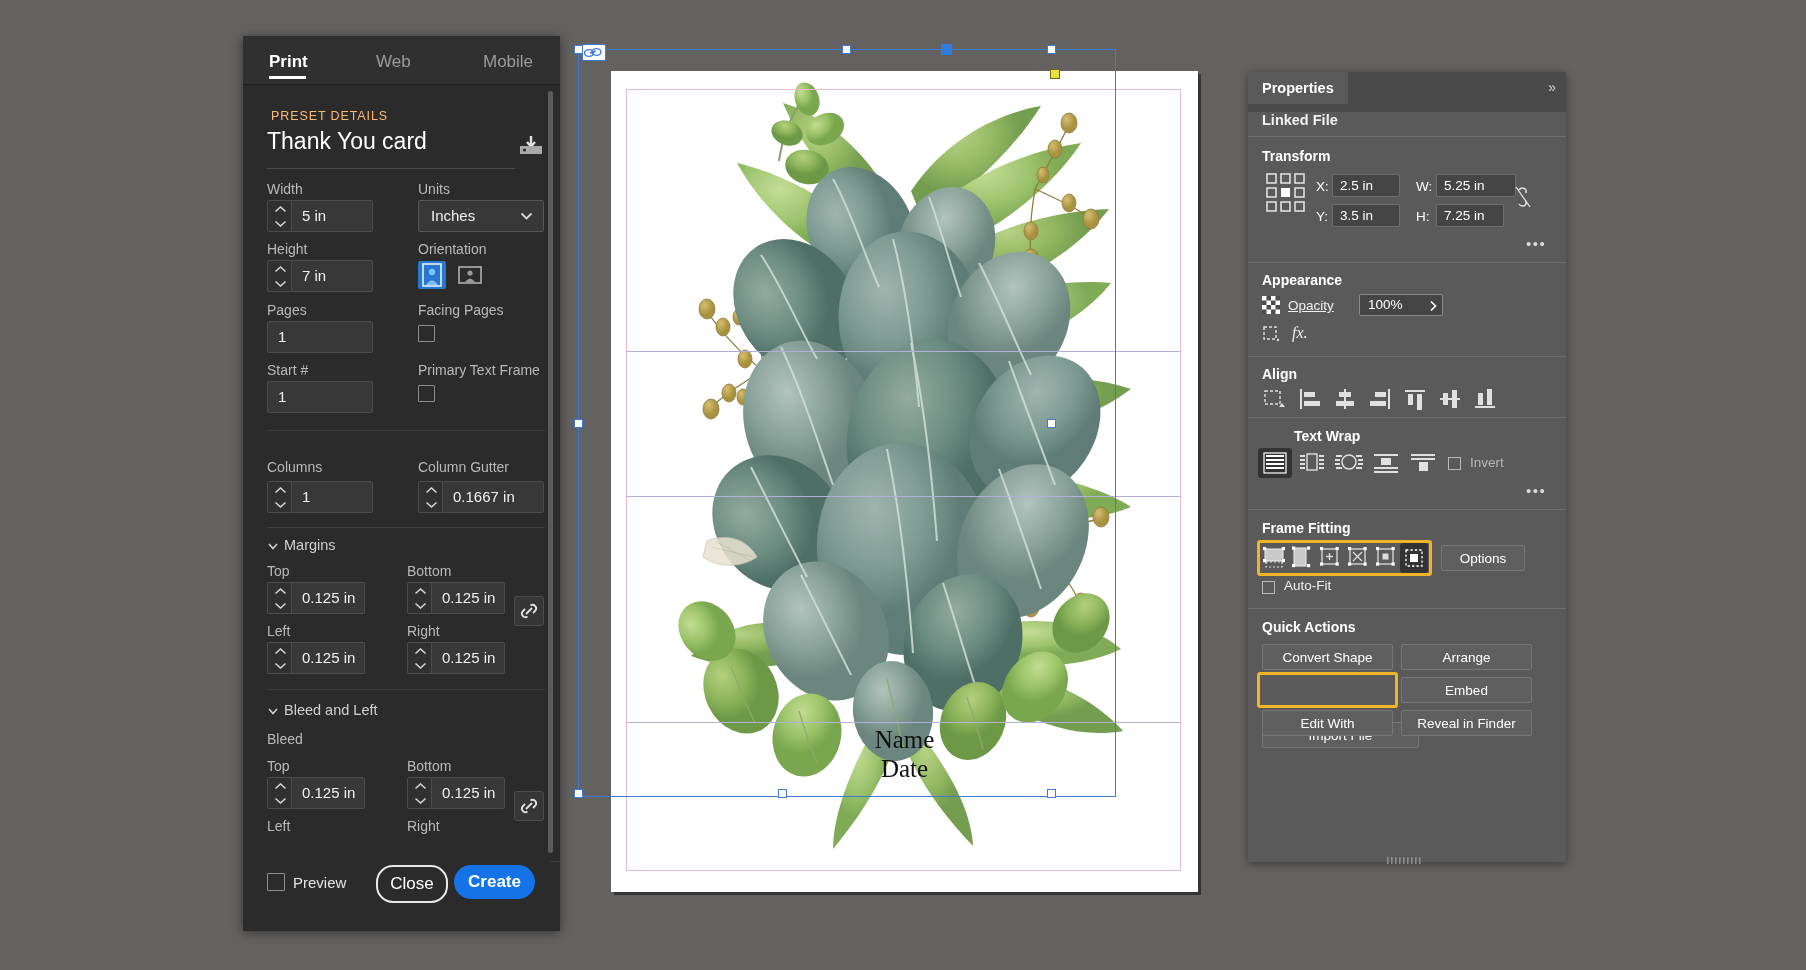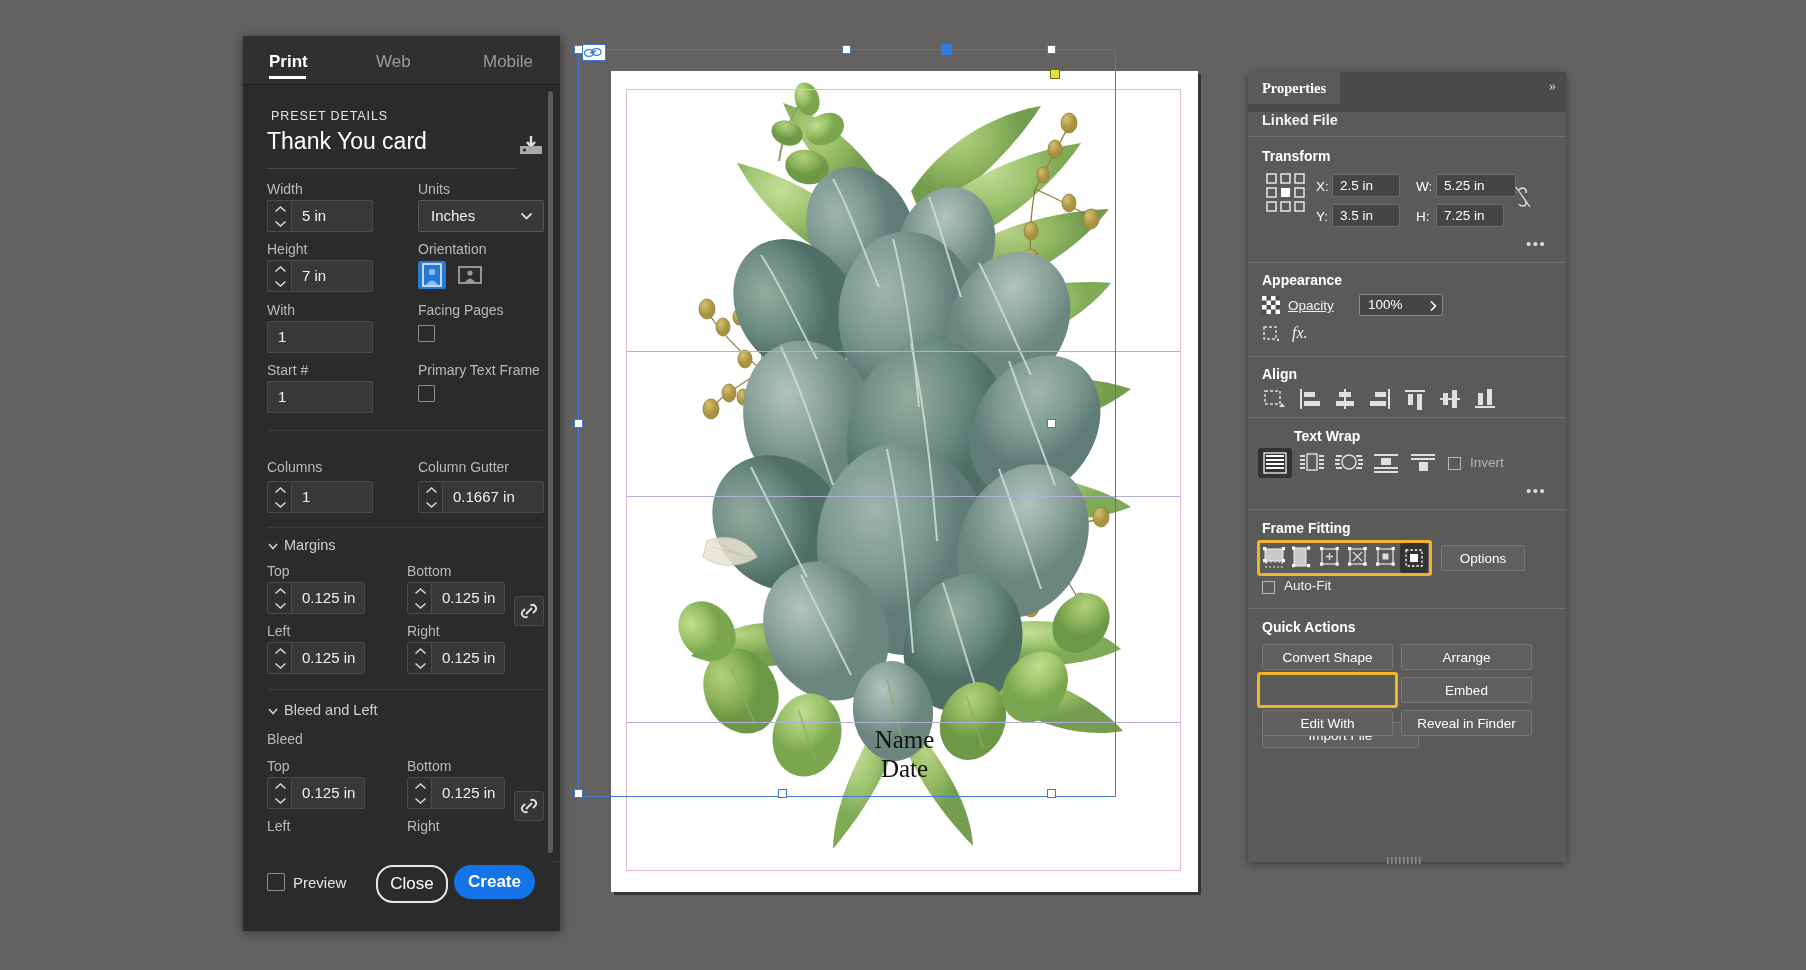--- a/index.html
+++ b/index.html
@@ -10,21 +10,21 @@
   .abs{position:absolute;}
 
   
   #newdoc{left:243px;top:36px;width:317px;height:894px;background:#2b2b2b;box-shadow:0 2px 10px rgba(0,0,0,.5);}
   #tabbar{position:relative;height:48px;background:#303030;border-bottom:1px solid #1e1e1e;}
   .tab{position:absolute;top:16px;font-size:17px;color:#9a9a9a;cursor:pointer;}
   .tab.active{color:#fff;font-weight:bold;}
   .tab-underline{position:absolute;height:3px;background:#fff;bottom:5px;}
   #ndbody{position:relative;height:846px;background:#2b2b2b;}
 
-  .presetlabel{position:absolute;left:28px;top:24px;font-size:12.5px;letter-spacing:.9px;color:#e5e5e5;}
+  .presetlabel{position:absolute;left:28px;top:24px;font-size:12.5px;letter-spacing:.9px;color:#fdba74;}
   .presetname{position:absolute;left:24px;top:43px;font-size:23px;color:#fff;}
   .presetrule{position:absolute;left:24px;top:83px;width:248px;height:1px;background:#4a4a4a;}
   .saveicon{position:absolute;left:275px;top:50px;width:26px;height:22px;cursor:pointer;}
 
   .fl{position:absolute;font-size:14px;color:#b9b9b9;}
   .field{position:absolute;height:32px;background:#383838;border:1px solid #4c4c4c;box-sizing:border-box;border-radius:2px;}
   .field .v{position:absolute;left:10px;top:6px;font-size:15px;color:#f0f0f0;}
   .field.withstep{background:transparent;border:none;text-align:center;}
   .stepper{position:absolute;left:0;top:0;width:25px;height:32px;background:#303030;border:1px solid #4c4c4c;box-sizing:border-box;border-radius:2px 0 0 2px;cursor:pointer;}
   .stepper .ar{position:absolute;left:6px;width:13px;height:7px;}
@@ -59,21 +59,21 @@
   .guide{position:absolute;background:#b0b0d8;}
   .selrect{position:absolute;border:1.5px solid #3f79d6;box-sizing:border-box;}
   .handle{position:absolute;width:9px;height:9px;background:#fff;border:1.5px solid #3f79d6;box-sizing:border-box;}
   .handle.solid{background:#2f7de0;border-color:#2f7de0;}
   .handle.yellow{background:#e8e03a;border:1.5px solid #6d6b18;}
   .linkbadge{position:absolute;width:22px;height:15px;background:#fff;border:1px solid #3f79d6;border-radius:2px;}
   .cardtext{position:absolute;text-align:center;color:#111;font-family:"Liberation Serif",serif;}
 
   
   #props{left:1248px;top:72px;width:318px;height:790px;background:#5a5a5a;box-shadow:0 2px 8px rgba(0,0,0,.4);}
-  #propstabs{position:relative;height:40px;background:#4a4a4a;font-family:Liberation Serif, serif;}
+  #propstabs{position:relative;height:40px;background:#4a4a4a;}
   .ptab{position:absolute;top:0;height:32px;display:flex;align-items:center;padding:0 14px;font-size:14.5px;color:#fff;font-weight:bold;background:#5a5a5a;cursor:pointer;}
   .pchevrons{position:absolute;right:10px;top:7px;color:#d7d7d7;font-size:14px;cursor:pointer;}
   .prow{position:absolute;color:#f0f0f0;}
   .psect{position:absolute;font-size:14px;color:#ffffff;font-weight:bold;}
   .pdiv{position:absolute;height:1px;background:#6e6e6e;left:0;width:318px;}
   .pfield{position:absolute;height:23px;background:#454545;border:1px solid #6d6d6d;box-sizing:border-box;border-radius:2px;}
   .pfield .v{position:absolute;left:7px;top:3px;font-size:13.5px;color:#fff;}
   .pkey{position:absolute;font-size:13.5px;color:#fff;}
   .iconbtn{position:absolute;cursor:pointer;}
   .dots{position:absolute;color:#d8d8d8;font-size:15px;letter-spacing:1.5px;cursor:pointer;}
@@ -157,21 +157,21 @@
         </svg>
       </div>
       <div class="orientbtn" style="left:213px;top:176px;">
         <svg width="28" height="28" viewBox="0 0 28 28">
           <rect x="3" y="6" width="22" height="16" fill="none" stroke="#b0b0b0" stroke-width="1.6"></rect>
           <circle cx="14" cy="12" r="2.6" fill="#9a9a9a"></circle>
           <path d="M9 21 Q14 14 19 21 Z" fill="#9a9a9a"></path>
         </svg>
       </div>
 
-      <div class="fl" style="left:24px;top:217px;">With</div>
+      <div class="fl" style="left:24px;top:217px;">Pages</div>
       <div class="field" style="left:24px;top:236px;width:106px;">
         <span class="v">1</span>
       </div>
       <div class="fl" style="left:175px;top:217px;">Facing Pages</div>
       <div class="checkbox" style="left:175px;top:240px;"></div>
 
       <div class="fl" style="left:24px;top:277px;">Start #</div>
       <div class="field" style="left:24px;top:296px;width:106px;">
         <span class="v">1</span>
       </div>

